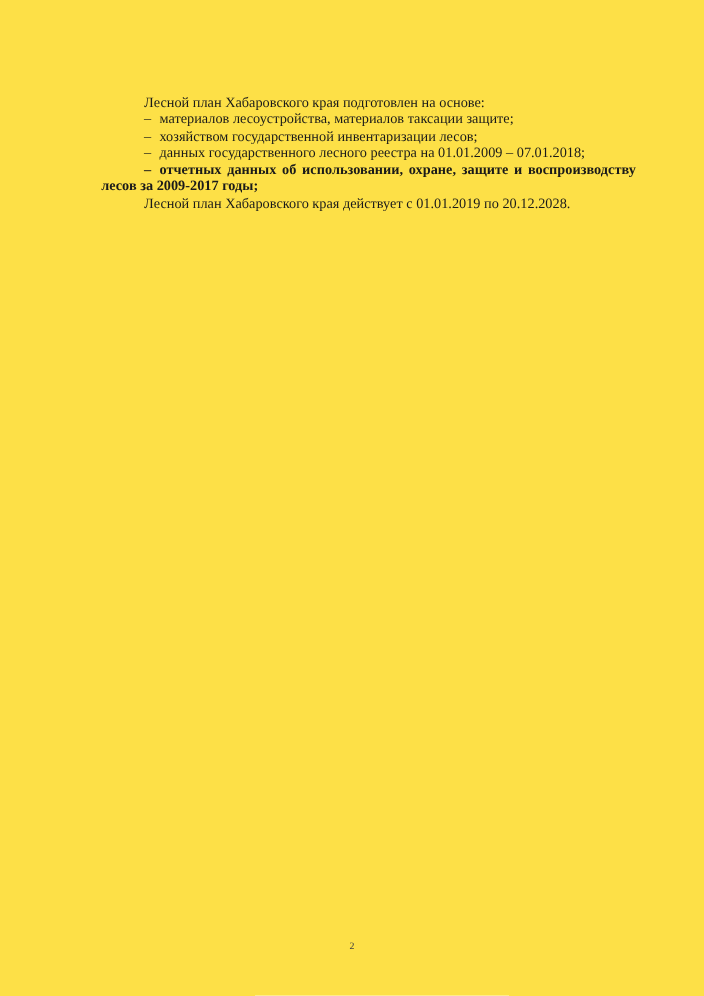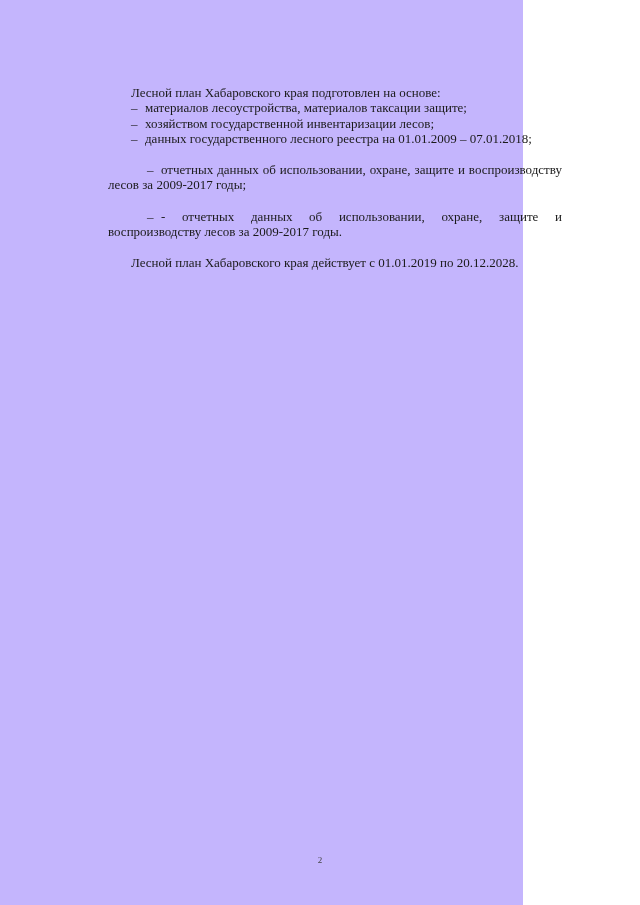--- a/index.html
+++ b/index.html
@@ -1,26 +1,26 @@
 <!DOCTYPE html>
 <html><head>
   <meta charset="utf-8">
   <style>
     html, body { margin: 0; padding: 0; background: #ffffff; }
     body { width: 640px; height: 905px; position: relative; overflow: hidden; }
-    .page { position: absolute; left: 0; top: 0; width: 512px; height: 905px; background: #c4b5fd; padding-left: 11px; }
+    .page { position: absolute; left: 0; top: 0; width: 640px; height: 905px; background: #fde047; }
     .content {
       position: absolute; left: 92px; top: 85px; width: 486px;
       font-family: "Liberation Serif", serif; font-size: 13px; line-height: 15.3px; color: #1a1a1a;
     }
     .p { margin: 0; text-align: justify; }
     .indent { text-indent: 39px; }
     .li { margin: 0; padding-left: 39px; white-space: nowrap; }
     .li .dash { display: inline-block; width: 14px; }
-    .li-wrap { margin: 16px; text-indent: 39px; text-align: justify; text-align-last: left; }
+    .li-wrap { margin: 0; text-indent: 39px; text-align: justify; text-align-last: left; font-weight: bold; }
     .li-wrap .dash { display: inline-block; width: 14px; text-indent: 0; }
     .pagenum {
       position: absolute; left: 0; width: 640px; top: 855px; text-align: center;
       font-family: "Liberation Serif", serif; font-size: 9px; color: #444;
     }
   </style>
 </head>
 <body>
 
 <div class="page">
@@ -32,21 +32,18 @@
     </p>
     <p class="li">
       <span class="dash">–</span><span>хозяйством государственной инвентаризации лесов;</span>
     </p>
     <p class="li">
       <span class="dash">–</span><span>данных государственного лесного реестра на 01.01.2009 – 07.01.2018;</span>
     </p>
     <p class="li-wrap">
       <span class="dash">–</span><span>отчетных данных об использовании, охране, защите и воспроизводству лесов за 2009-2017 годы;</span>
     </p>
-    <p class="li-wrap">
-      <span class="dash">–</span><span>- отчетных данных об использовании, охране, защите и воспроизводству лесов за 2009-2017 годы.</span>
-    </p>
 
     <p class="p indent">Лесной план Хабаровского края действует с 01.01.2019 по 20.12.2028.</p>
   </div>
 
   <div class="pagenum">2</div>
 </div>
 
 </body></html>

